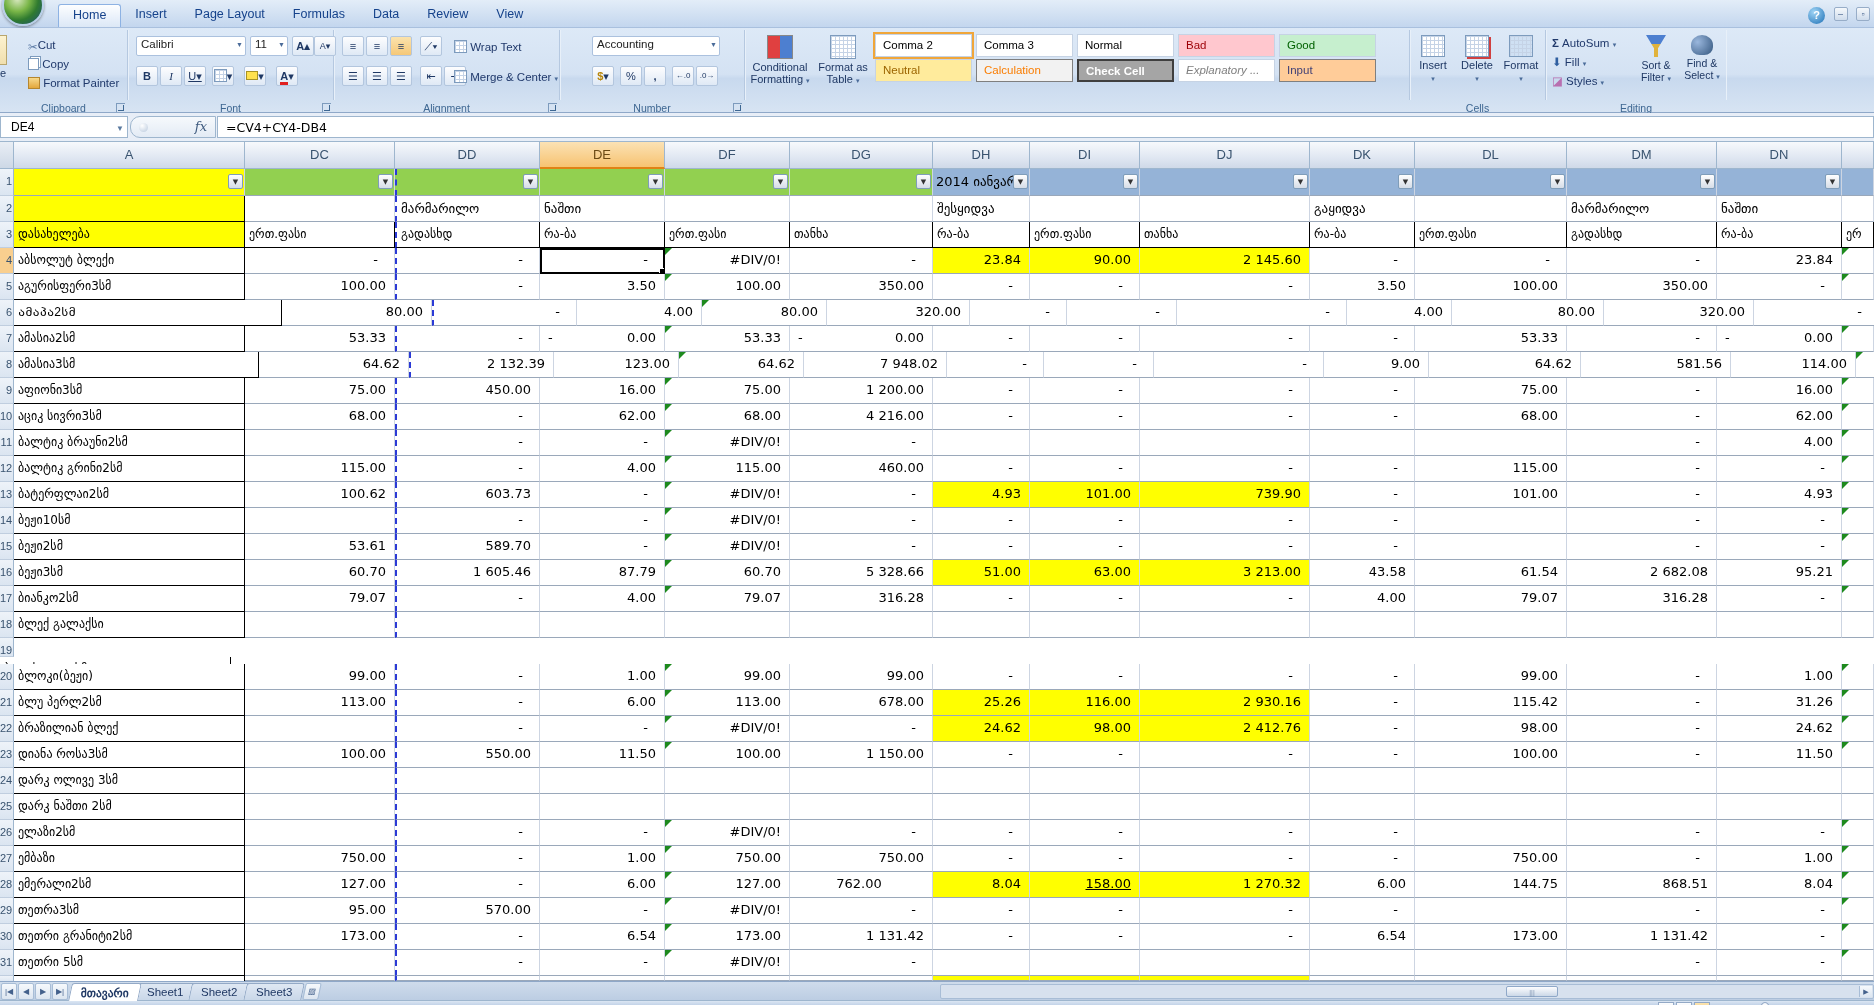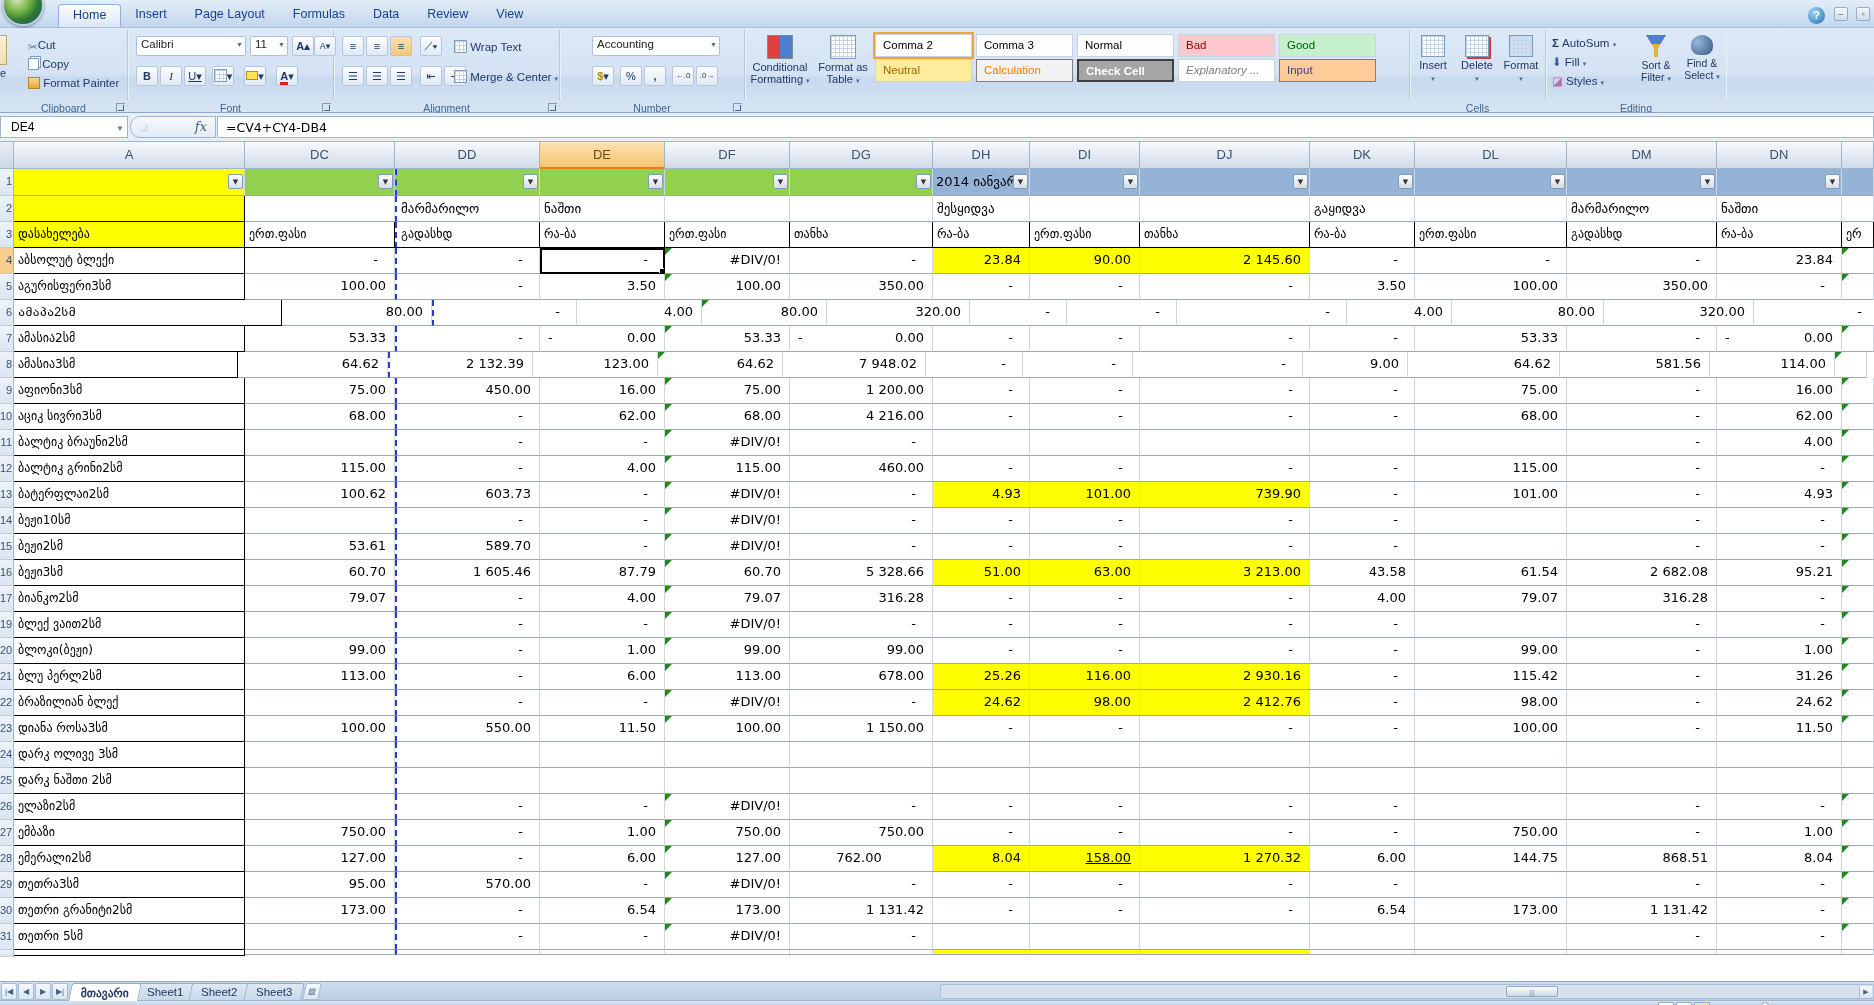--- a/index.html
+++ b/index.html
@@ -438,21 +438,21 @@
         <div class="gc cell num" style="width: 125px; display: flex; justify-content: space-between;">
           <span style="padding-left: 4px;">-</span>
           <span>0.00</span>
         </div>
         <div class="gc cell" style="width: 32px;">
           <div class="errtri"></div>
         </div>
       </div>
       <div class="grow" style="height: 26px;">
         <div class="gc gutter" style="width: 14px;">8</div>
-        <div class="gc cell lbl" style="width: 224px;">ამასია3სმ</div>
+        <div class="gc cell lbl" style="width: 245px;">ამასია3სმ</div>
         <div class="gc cell num" style="width: 150px;">64.62</div>
         <div class="gc cell num pagebreak" style="width: 145px;">2 132.39</div>
         <div class="gc cell num" style="width: 125px;">123.00</div>
         <div class="gc cell num" style="width: 125px;">64.62<div class="errtri"></div></div>
         <div class="gc cell num" style="width: 143px;">7 948.02</div>
         <div class="gc cell num dash" style="width: 97px;">-</div>
         <div class="gc cell num dash" style="width: 110px;">-</div>
         <div class="gc cell num dash" style="width: 170px;">-</div>
         <div class="gc cell num" style="width: 105px;">9.00</div>
         <div class="gc cell num" style="width: 152px;">64.62</div>
@@ -627,20 +627,37 @@
         <div class="gc cell num dash" style="width: 170px;">-</div>
         <div class="gc cell num" style="width: 105px;">4.00</div>
         <div class="gc cell num" style="width: 152px;">79.07</div>
         <div class="gc cell num" style="width: 150px;">316.28</div>
         <div class="gc cell num dash" style="width: 125px;">-</div>
         <div class="gc cell" style="width: 32px;">
           <div class="errtri"></div>
         </div>
       </div>
       <div class="grow" style="height: 26px;">
+        <div class="gc gutter" style="width: 14px;">18</div>
+        <div class="gc cell lbl" style="width: 231px;">ბლექ გალაქსი</div>
+        <div class="gc cell num" style="width: 150px;"></div>
+        <div class="gc cell num pagebreak" style="width: 145px;"></div>
+        <div class="gc cell num" style="width: 125px;"></div>
+        <div class="gc cell num" style="width: 125px;"></div>
+        <div class="gc cell num" style="width: 143px;"></div>
+        <div class="gc cell num" style="width: 97px;"></div>
+        <div class="gc cell num" style="width: 110px;"></div>
+        <div class="gc cell num" style="width: 170px;"></div>
+        <div class="gc cell num" style="width: 105px;"></div>
+        <div class="gc cell num" style="width: 152px;"></div>
+        <div class="gc cell num" style="width: 150px;"></div>
+        <div class="gc cell num" style="width: 125px;"></div>
+        <div class="gc cell" style="width: 32px;"></div>
+      </div>
+      <div class="grow" style="height: 26px; flex-direction: column;">
         <div class="gc gutter" style="width: 14px;">19</div>
         <div class="gc cell lbl" style="width: 231px;">ბლექ ვაით2სმ</div>
         <div class="gc cell num" style="width: 150px;"></div>
         <div class="gc cell num pagebreak dash" style="width: 145px;">-</div>
         <div class="gc cell num dash" style="width: 125px;">-</div>
         <div class="gc cell num" style="width: 125px;">#DIV/0!<div class="errtri"></div></div>
         <div class="gc cell num dash" style="width: 143px;">-</div>
         <div class="gc cell num dash" style="width: 97px;">-</div>
         <div class="gc cell num dash" style="width: 110px;">-</div>
         <div class="gc cell num dash" style="width: 170px;">-</div>

